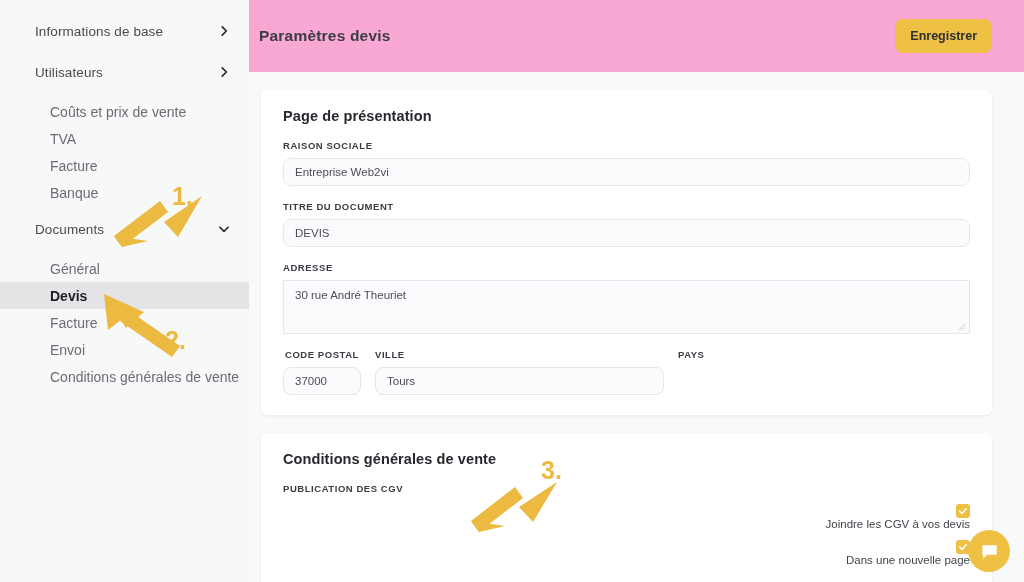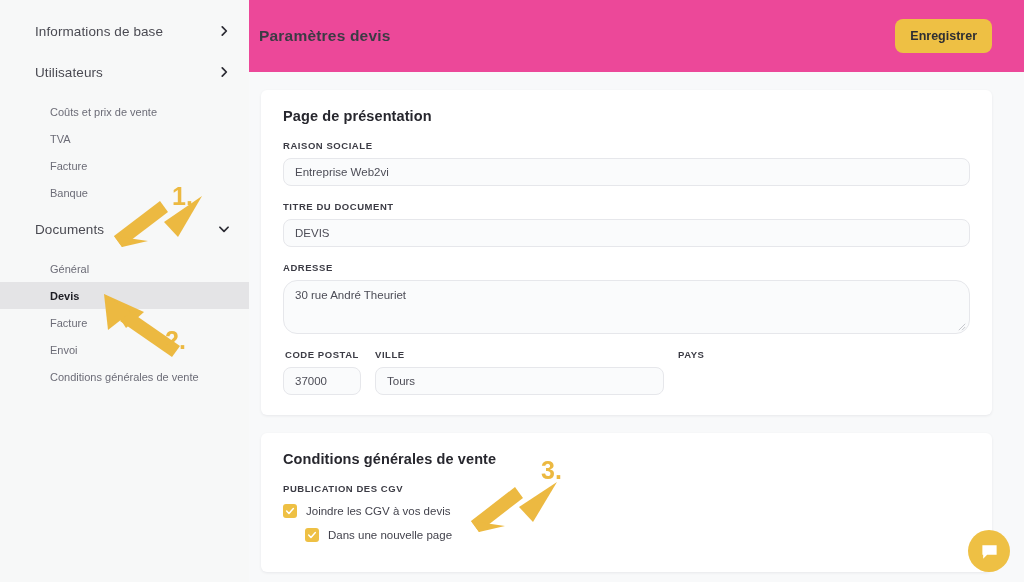--- a/index.html
+++ b/index.html
@@ -28,40 +28,40 @@
     cursor: pointer;
   }
   .nav-group .lbl {
     font-size: 13.5px; color: #4a4a52; letter-spacing: .1px;
   }
   .chev { width: 14px; height: 14px; color: #2b2b33; display:block; }
   .nav-sub {
     height: 27px;
     display: flex; align-items: center;
     padding-left: 50px;
-    font-size: 11px;
+    font-size: 14px;
     color: #6c6c77;
     cursor: pointer;
   }
   .nav-sub.active {
     background: #e4e4e6;
     color: #1d1d24;
     font-weight: bold;
   }
 
   
   #main {
     flex: 1; height: 582px;
     background: #f8f9fa;
     position: relative;
     overflow: hidden;
   }
   #topbar {
     height: 72px;
-    background: #ec4899;
+    background: #f9a8d4;
     display: flex; align-items: center; justify-content: space-between;
     padding: 0 32px 0 10px;
   }
   #page-title {
     font-size: 15.5px; color: #3b3b44; letter-spacing: .2px;
   }
   #save-btn {
     background: #eec044;
     border: none; border-radius: 8px;
     color: #2e2e33;
@@ -93,42 +93,42 @@
     background: #fafbfc;
     height: 28px;
     display: flex; align-items: center;
     padding: 0 11px;
     font-size: 11.5px;
     color: #4d4d57;
     width: 100%;
   }
   .fld-block { margin-bottom: 15px; }
   .area {
-    border: 1px solid #e6e7eb; border-radius: 14px;
+    border: 1px solid #e6e7eb; border-radius: 0;
     background: #fafbfc;
     height: 54px;
     padding: 8px 11px;
     font-size: 11.5px; color: #4d4d57;
     position: relative;
     width: 100%;
   }
   .resize-grip {
     position: absolute; right: 3px; bottom: 2px;
     width: 8px; height: 8px; color: #b9bac0;
   }
   .row { display: flex; gap: 14px; }
   .col-cp { width: 78px; flex: 0 0 78px; text-align: center; }
   .col-ville { flex: 1 1 auto; }
   .col-pays { width: 292px; flex: 0 0 292px; }
 
   .sub-label {
     font-size: 9.5px; font-weight: bold; color: #3b3b44;
     letter-spacing: .55px; margin-bottom: 10px; text-transform: uppercase;
   }
-  .chk-row { display: flex; align-items: center; margin-bottom: 10px; }
+  .chk-row { display: flex; align-items: flex-end; margin-bottom: 10px; flex-direction: column; }
   .chk-row.indent { padding-left: 22px; }
   .cbox {
     width: 14px; height: 14px; border-radius: 3px;
     background: #eec044;
     display: flex; align-items: center; justify-content: center;
     flex: 0 0 14px;
     cursor: pointer;
   }
   .cbox svg { width: 10px; height: 10px; display: block; }
   .chk-lbl { font-size: 11.5px; color: #43434d; margin-left: 9px; }

